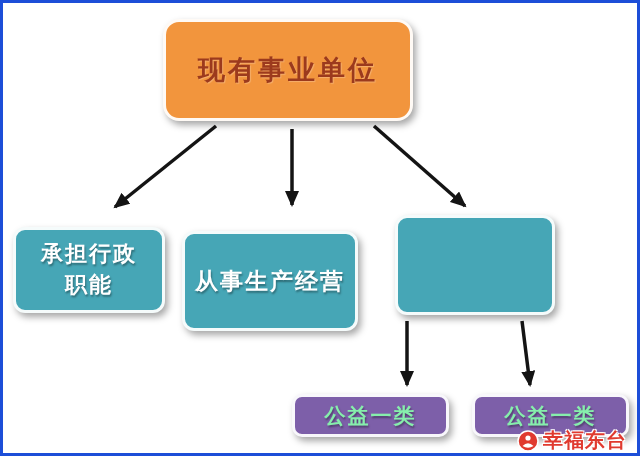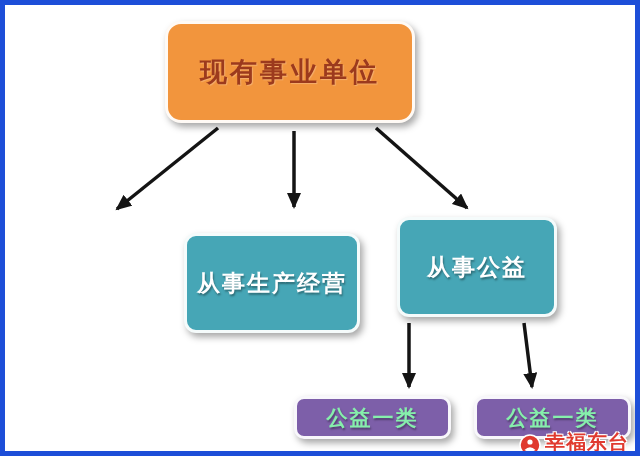--- a/index.html
+++ b/index.html
@@ -1,20 +1,20 @@
 <!DOCTYPE html>
 <html><head>
 <meta charset="utf-8">
 <style>
   html,body { margin:0; padding:0; background:#ffffff; }
   .canvas {
     position:relative;
     width:640px; height:456px;
     background:#ffffff;
-    border:5px solid #1d4ed8;
+    border:3px solid #1d4ed8;
     box-sizing:border-box;
     overflow:hidden;
     font-family:"DejaVu Sans", sans-serif;
   }
   .arrows { position:absolute; left:0; top:0; pointer-events:none; }
   .box {
     position:absolute;
     display:flex; align-items:center; justify-content:center;
     text-align:center; font-weight:bold;
     border:3px solid rgba(255,255,255,0.95);
@@ -45,21 +45,21 @@
     background:#7D5FA9;
     color:#86efac;
     font-size:21px; letter-spacing:2px;
     border-radius:10px;
     text-shadow:1px 2px 2px rgba(0,0,0,0.35);
   }
   .purple-1 { left:289px; top:391px; width:157px; height:43px; }
   .purple-2 { left:469px; top:391px; width:157px; height:43px; }
   .watermark {
     position:absolute; left:514px; top:424px;
-    display:flex; align-items:flex-end; gap:4px;
+    display:flex; align-items:center; gap:4px;
     z-index:5;
   }
   .wm-text {
     color:#E03A2F; font-weight:bold; font-size:20px; letter-spacing:1px;
     text-shadow:-1px -1px 0 #fff, 1px -1px 0 #fff, -1px 1px 0 #fff, 1px 1px 0 #fff;
   }
 </style>
 </head>
 <body>
 
@@ -75,30 +75,35 @@
     <line x1="289" y1="126" x2="289" y2="202" stroke="#141414" stroke-width="3.5" marker-end="url(#ah)"></line>
     <line x1="371" y1="123" x2="462" y2="203" stroke="#141414" stroke-width="3.5" marker-end="url(#ah)"></line>
     <line x1="404" y1="318" x2="404" y2="382" stroke="#141414" stroke-width="3.5" marker-end="url(#ah)"></line>
     <line x1="519" y1="318" x2="527" y2="382" stroke="#141414" stroke-width="3.5" marker-end="url(#ah)"></line>
   </svg>
 
   <div class="box root-box">
     <span>现有事业单位</span>
   </div>
 
+  <div class="box teal-box teal-1">
+    <div>
+      <span class="line">承担行政</span>
+      <span class="line">职能</span>
+    </div>
+  </div>
 
   <div class="box teal-box teal-2">
     <div>
       <span class="line">从事生产经营</span>
     </div>
   </div>
 
   <div class="box teal-box teal-3">
     <div>
-      <span class="line">从事公益</span>
     </div>
   </div>
 
   <div class="box purple-box purple-1">
     <span>公益一类</span>
   </div>
 
   <div class="box purple-box purple-2">
     <span>公益一类</span>
   </div>

